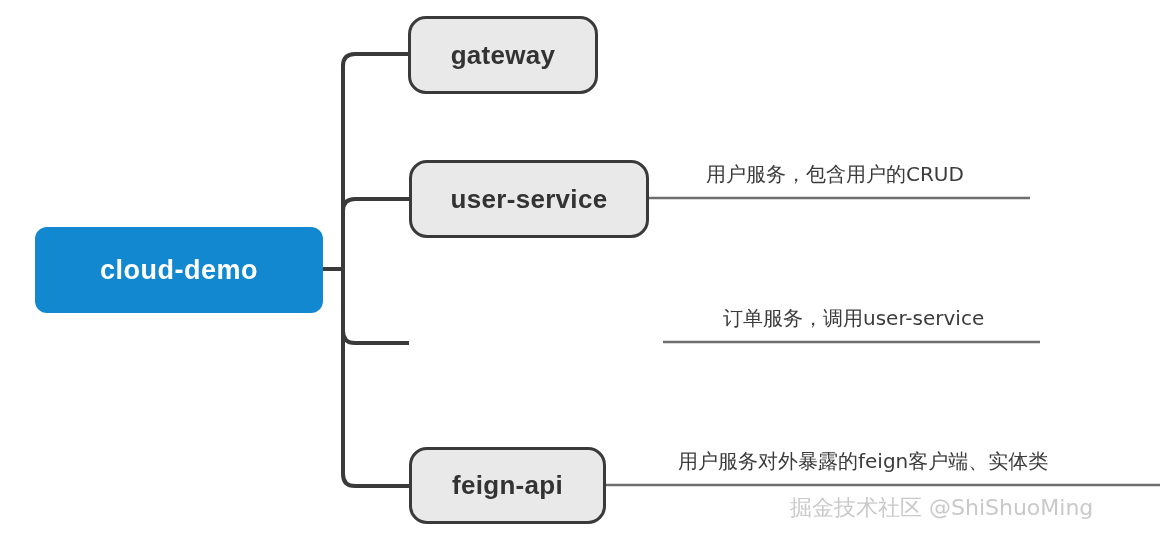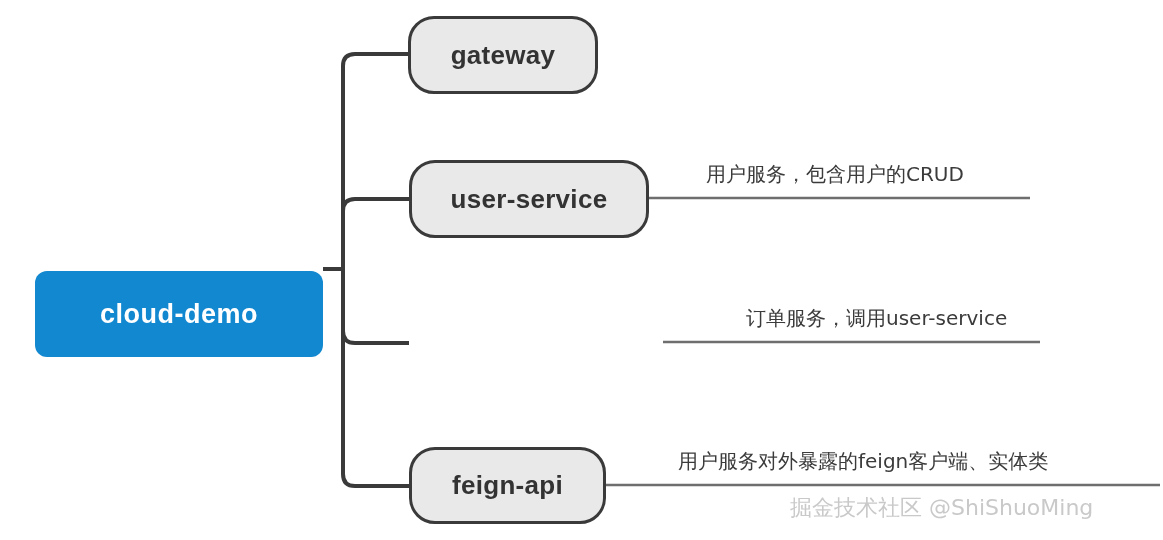--- a/index.html
+++ b/index.html
@@ -31,36 +31,35 @@
     left: 35px;
     top: 227px;
     width: 288px;
     height: 86px;
     background: #1288d0;
     border-radius: 12px;
     display: flex;
     align-items: center;
     justify-content: center;
     box-sizing: border-box;
-    margin-top: 44px;
   }
   .root-label {
     color: #ffffff;
     font-size: 27px;
     font-weight: bold;
     letter-spacing: 0.5px;
     white-space: nowrap;
   }
 
   
   .child-node {
     position: absolute;
     background: #e9e9e9;
     border: 3px solid #3a3a3a;
-    border-radius: 26px;
+    border-radius: 18px;
     display: flex;
     align-items: center;
     justify-content: center;
     box-sizing: border-box;
   }
   .child-label {
     color: #333333;
     font-size: 26px;
     font-weight: bold;
     white-space: nowrap;
@@ -74,21 +73,21 @@
 
   
   .annotation {
     position: absolute;
     color: #3b3b3b;
     font-size: 20px;
     white-space: nowrap;
     font-family: "DejaVu Sans", "Liberation Sans", sans-serif;
   }
   #anno-user  { left: 706px; top: 161px; }
-  #anno-order { left: 723px; top: 305px; margin-left: 23px; }
+  #anno-order { left: 723px; top: 305px; }
   #anno-feign { left: 678px; top: 448px; }
 
   
   .watermark {
     position: absolute;
     left: 790px;
     top: 493px;
     color: #c9c9c9;
     font-size: 22px;
     white-space: nowrap;

